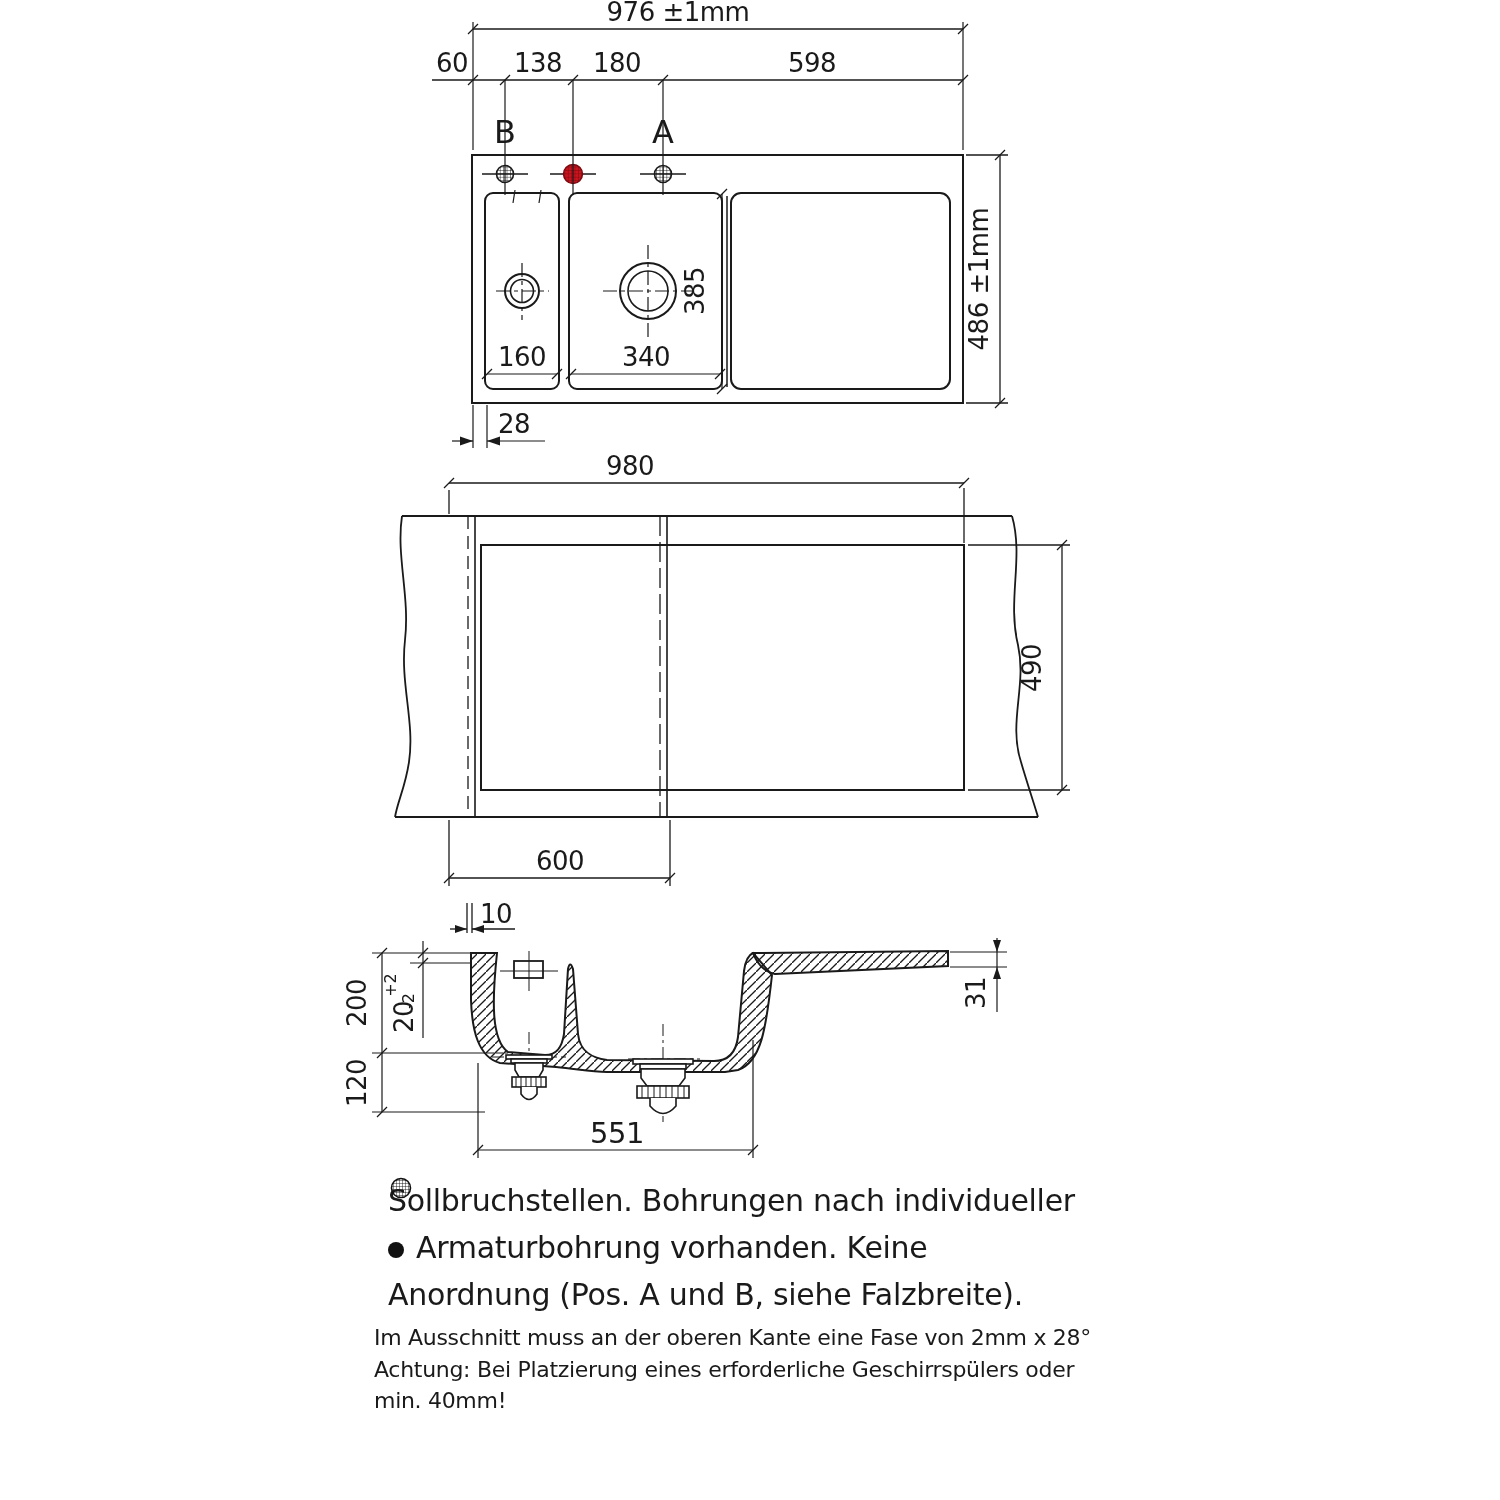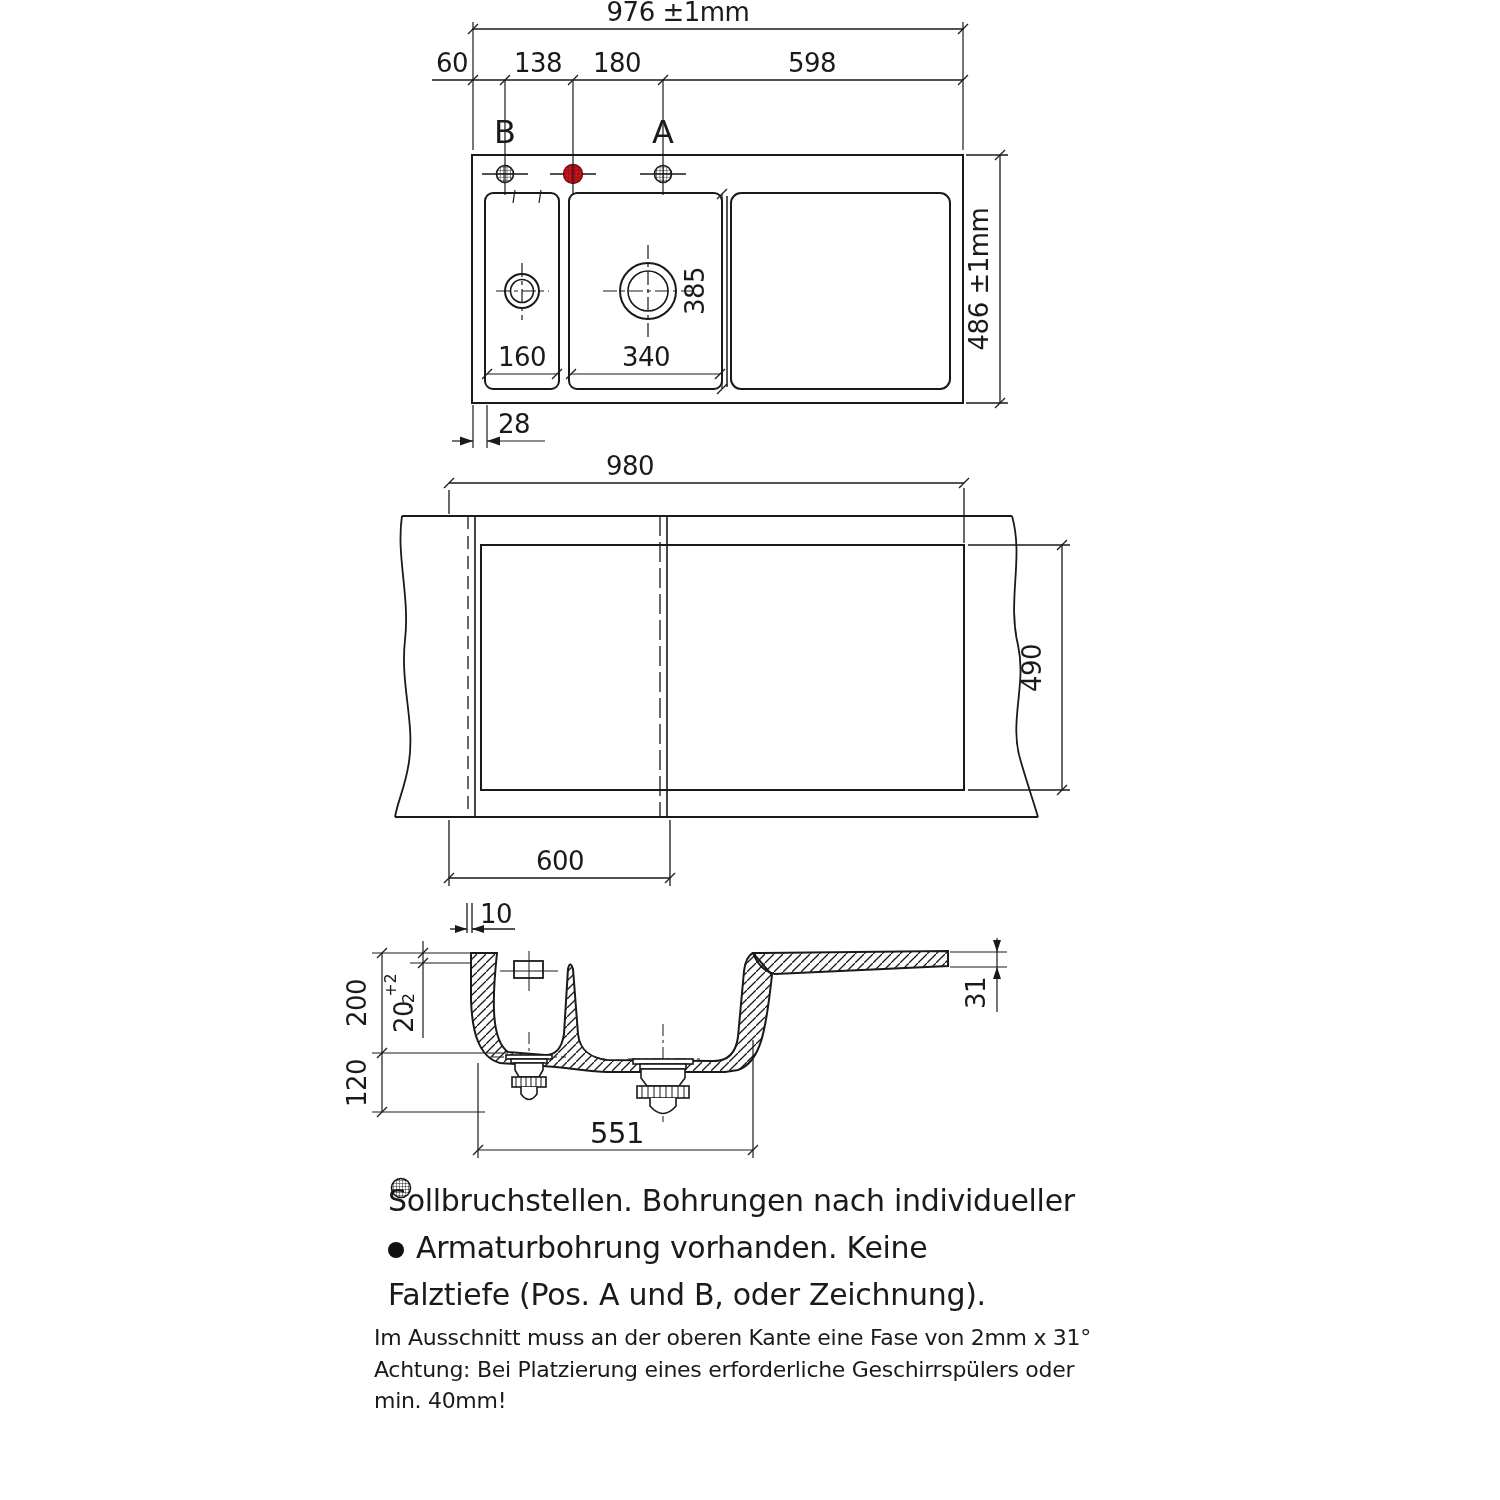--- a/index.html
+++ b/index.html
@@ -284,29 +284,29 @@
   <text class="dim" x="413" y="1017" text-anchor="middle" transform="rotate(-90 413 1017)">20</text>
   <text class="dimsm" x="396" y="985" text-anchor="middle" transform="rotate(-90 396 985)">+2</text>
   <text class="dimsm" x="414" y="1001" text-anchor="middle" transform="rotate(-90 414 1001)">-2</text>
   <text class="dim" x="985" y="993" text-anchor="middle" transform="rotate(-90 985 993)">31</text>
   <text class="dim" x="617" y="1143" text-anchor="middle" style="font-size:29px">551</text>
 </svg>
 
 <div class="legend">
   <span class="row"><span>Sollbruchstellen. Bohrungen nach individueller</span></span>
   <span class="row"><span class="bullet"></span><span>Armaturbohrung vorhanden. Keine</span></span>
-  <span class="row"><span>Falztiefe (</span><svg class="inline-icon" width="22" height="22" viewBox="0 0 22 22">
+  <span class="row"><span>Anordnung (</span><svg class="inline-icon" width="22" height="22" viewBox="0 0 22 22">
           <defs>
             <pattern id="gridsm" patternUnits="userSpaceOnUse" width="3" height="3">
               <path d="M0,0 H3 M0,0 V3" stroke="#111" stroke-width="0.9" fill="none"></path>
             </pattern>
           </defs>
           <circle cx="11" cy="11" r="9.5" fill="url(#gridsm)" stroke="#111" stroke-width="1.6"></circle>
-        </svg><span>Pos. A und B, oder Zeichnung).</span></span>
+        </svg><span>Pos. A und B, siehe Falzbreite).</span></span>
 </div>
 
 <div class="notes">
-  <div>Im Ausschnitt muss an der oberen Kante eine Fase von 2mm x 31°</div>
+  <div>Im Ausschnitt muss an der oberen Kante eine Fase von 2mm x 28°</div>
   <div>Achtung: Bei Platzierung eines erforderliche Geschirrspülers oder</div>
   <div>min. 40mm!</div>
 </div>
 
 </div>
 
 </body></html>

